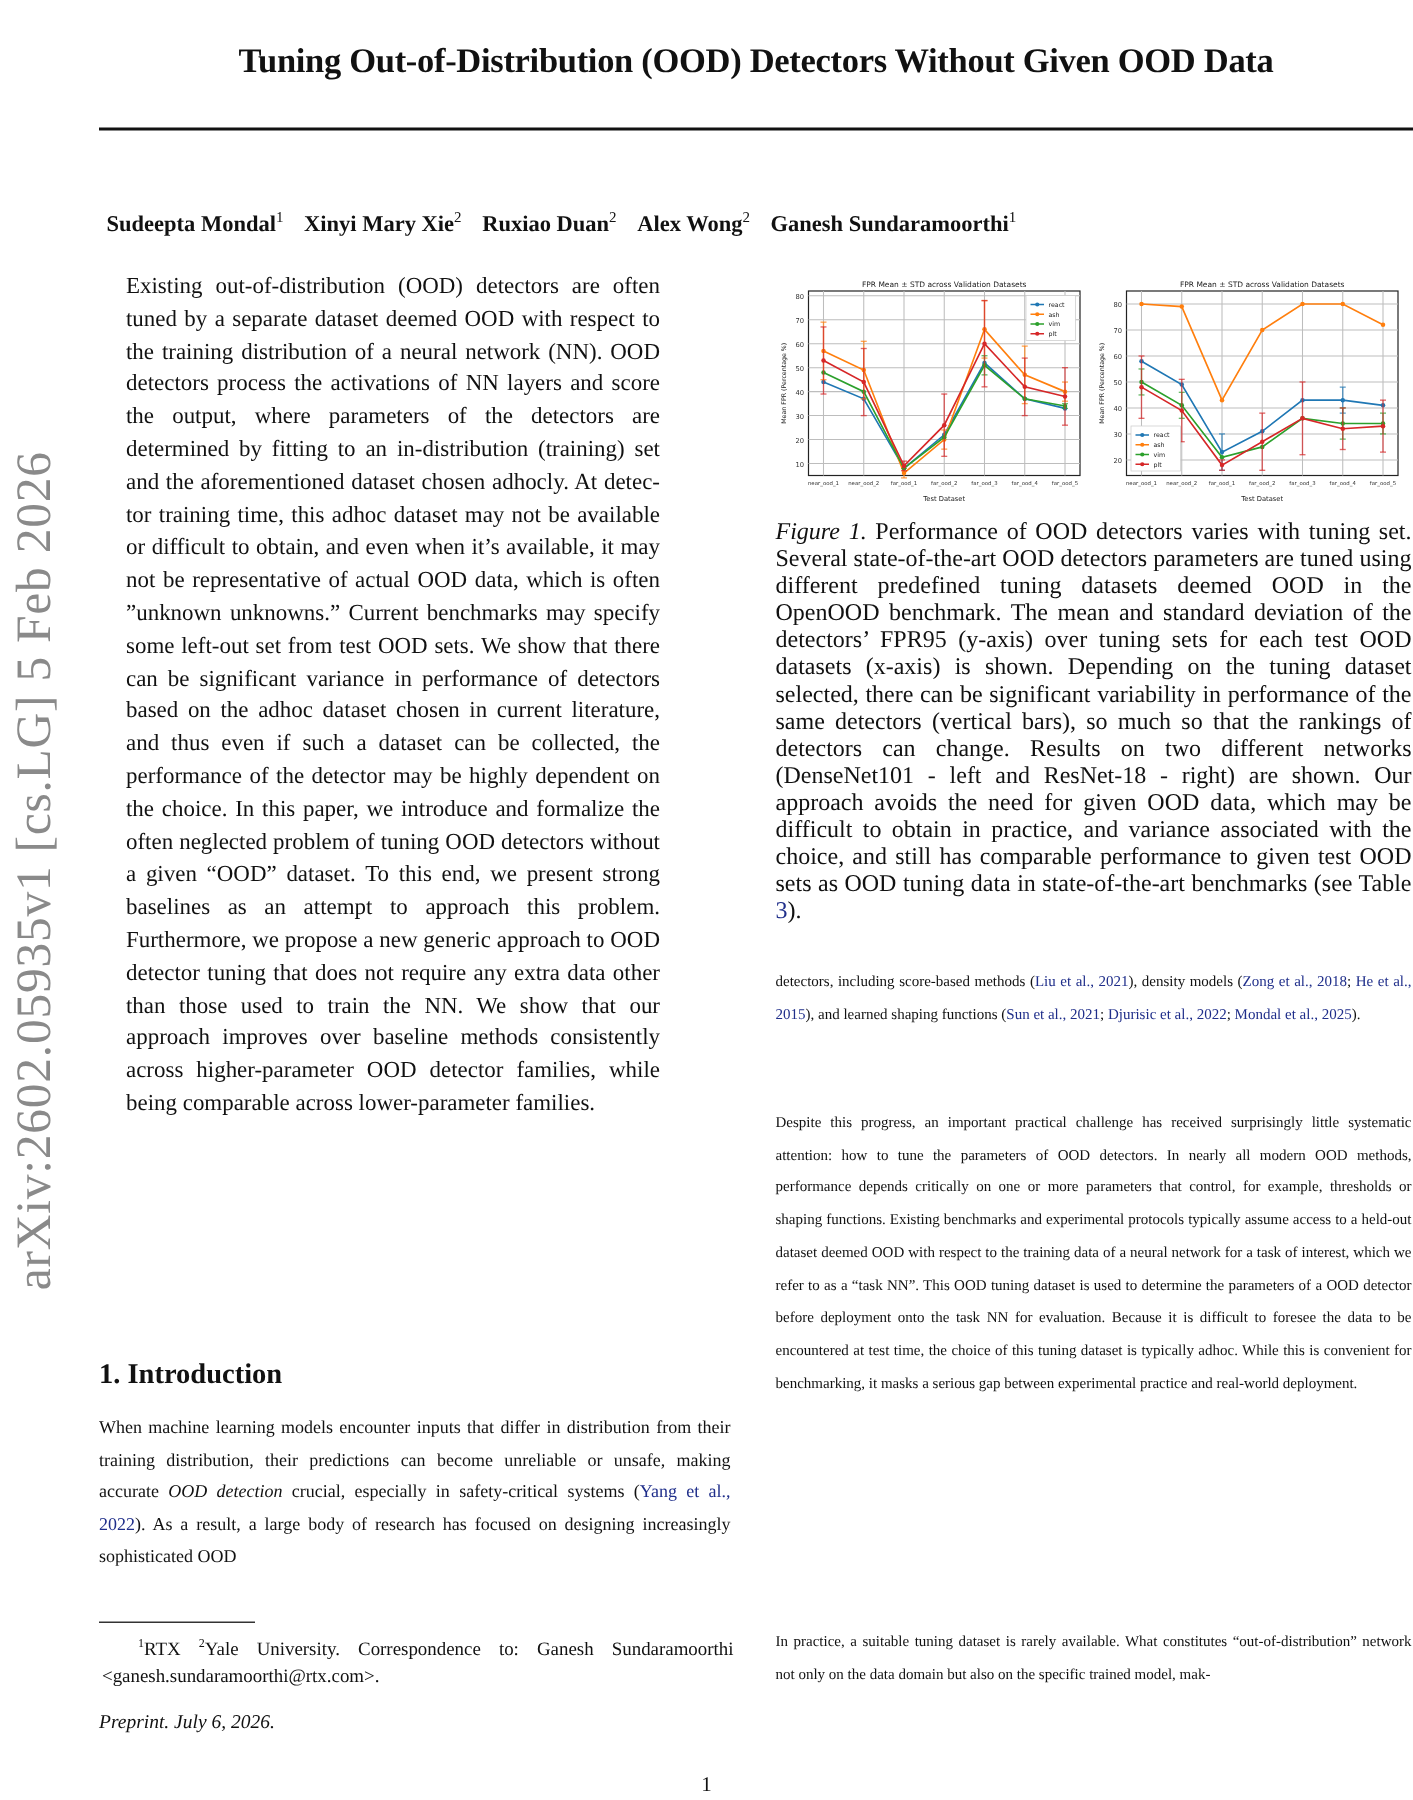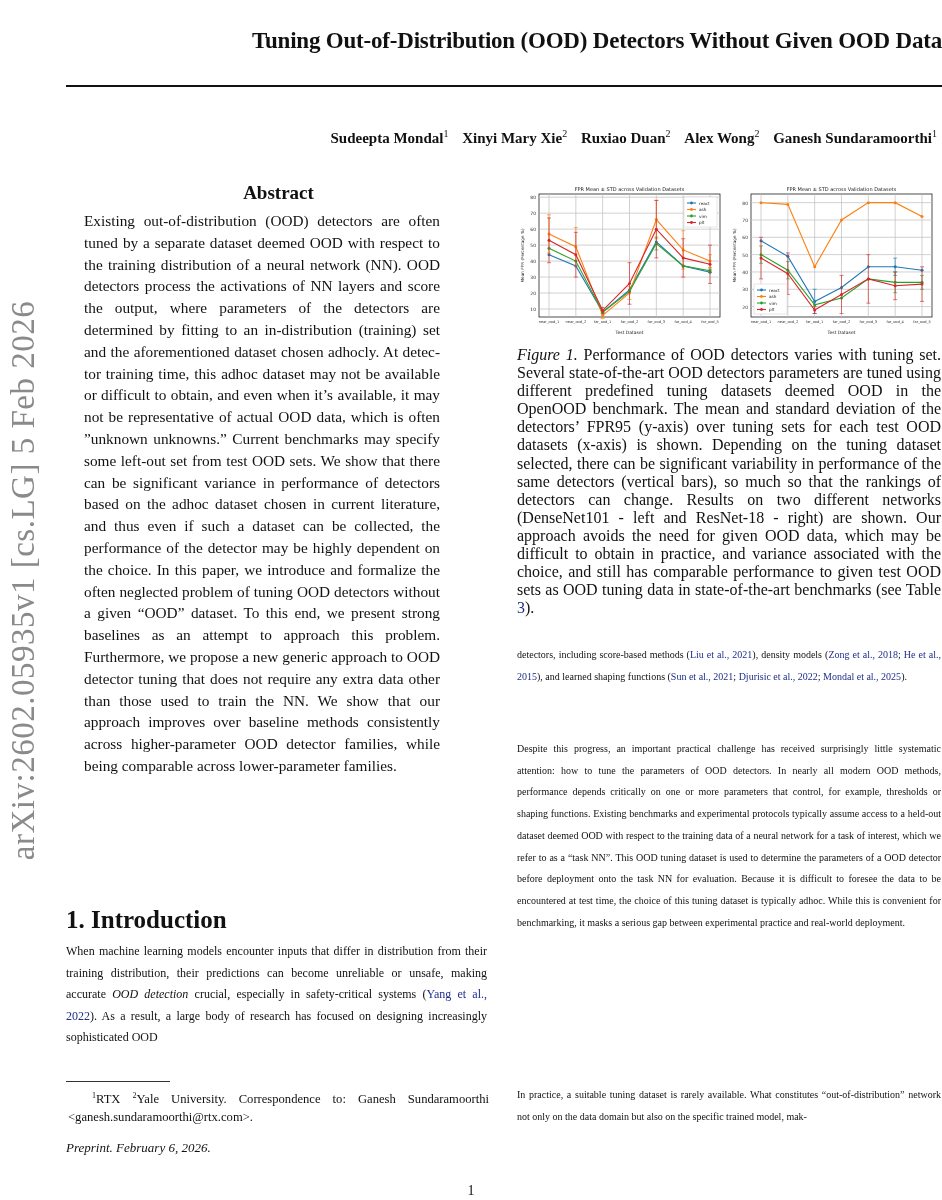--- a/index.html
+++ b/index.html
@@ -9,42 +9,42 @@
   }
   .arxiv-stamp {
     position: absolute; left: 2px; top: 272px; width: 44px; height: 616px;
     display: flex; align-items: center; justify-content: center;
   }
   .arxiv-stamp span {
     display: block; transform: rotate(-90deg); white-space: nowrap;
     font-size: 33px; color: #8a8a8a; letter-spacing: 0.5px;
   }
   .title {
-    position: absolute; left: 66px; top: 28px; width: 876px; text-align: right;
+    position: absolute; left: 66px; top: 28px; width: 876px; text-align: center;
     font-weight: bold; font-size: 23px; letter-spacing: -0.2px;
   }
   .rule-top {
     position: absolute; left: 66px; top: 85px; width: 876px; height: 2px; background: #111;
   }
   .authors {
-    position: absolute; left: 66px; top: 128px; width: 876px; text-align: right;
+    position: absolute; left: 66px; top: 140px; width: 876px; text-align: left;
     font-weight: bold; font-size: 15px;
   }
   .authors .author { margin: 0 5px; }
   .authors sup { font-weight: normal; font-size: 10px; }
   .col-left { position: absolute; left: 66px; top: 180px; width: 425px; }
   .abstract-heading {
     text-align: center; font-weight: bold; font-size: 19px; margin: 2px 0 6px 0;
   }
   .abstract-body {
     margin: 0 0 0 18px; width: 356px; font-size: 15.3px; line-height: 21.8px;
     text-align: justify; hyphens: manual;
   }
   .section-heading {
-    position: absolute; left: 66px; top: 906px; font-weight: bold; font-size: 25px;
+    position: absolute; left: 66px; top: 906px; font-weight: bold; font-size: 19px;
   }
   .intro-para {
     position: absolute; left: 66px; top: 941px; width: 421px;
     font-size: 12px; line-height: 21.6px; text-align: justify;
   }
   .cite { color: #1f2e8a; }
   .footnote-rule {
     position: absolute; left: 66px; top: 1081px; width: 104px; height: 1px; background: #333;
   }
   .footnote {
@@ -85,30 +85,29 @@
 
 <div class="authors">
   <span class="author"><span>Sudeepta Mondal</span><sup>1</sup></span>
   <span class="author"><span>Xinyi Mary Xie</span><sup>2</sup></span>
   <span class="author"><span>Ruxiao Duan</span><sup>2</sup></span>
   <span class="author"><span>Alex Wong</span><sup>2</sup></span>
   <span class="author"><span>Ganesh Sundaramoorthi</span><sup>1</sup></span>
 </div>
 
 <div class="col-left">
-  <div class="abstract-heading">Abstract</div>
   <div class="abstract-body">Existing out-of-distribution (OOD) detectors are often tuned by a separate dataset deemed OOD with respect to the training distribution of a neural network (NN). OOD detectors process the activa­tions of NN layers and score the output, where parameters of the detectors are determined by fit­ting to an in-distribution (training) set and the aforementioned dataset chosen adhocly. At detec­tor training time, this adhoc dataset may not be available or difficult to obtain, and even when it’s available, it may not be representative of actual OOD data, which is often ”unknown unknowns.” Current benchmarks may specify some left-out set from test OOD sets. We show that there can be significant variance in performance of detec­tors based on the adhoc dataset chosen in current literature, and thus even if such a dataset can be collected, the performance of the detector may be highly dependent on the choice. In this paper, we introduce and formalize the often neglected problem of tuning OOD detectors without a given “OOD” dataset. To this end, we present strong baselines as an attempt to approach this problem. Furthermore, we propose a new generic approach to OOD detector tuning that does not require any extra data other than those used to train the NN. We show that our approach improves over base­line methods consistently across higher-parameter OOD detector families, while being comparable across lower-parameter families.</div>
 </div>
 
 <div class="section-heading">1. Introduction</div>
 <div class="intro-para"><span>When machine learning models encounter inputs that differ in distribution from their training distribution, their predic­tions can become unreliable or unsafe, making accurate </span><em>OOD detection</em><span> crucial, especially in safety-critical systems (</span><a class="cite">Yang et al., 2022</a><span>). As a result, a large body of research has focused on designing increasingly sophisticated OOD</span></div>
 
 <div class="footnote-rule"></div>
 <div class="footnote"><span class="indent"></span><sup>1</sup><span>RTX </span><sup>2</sup><span>Yale University.  Correspondence to: Ganesh Sun­daramoorthi &lt;ganesh.sundaramoorthi@rtx.com&gt;.</span></div>
-<div class="preprint">Preprint. February 6, 2026.</div>
+<div class="preprint">Preprint. July 6, 2026.</div>
 <div class="page-number">1</div>
 
 <div class="figure-row">
   <div class="chart" style="left:0">
     <svg id="chart0" width="210" height="155">
         <rect x="22" y="12" width="181" height="123" fill="#fff" stroke="#222" stroke-width="0.8"></rect>
         <line x1="32" y1="12" x2="32" y2="135" stroke="#bdbdbd" stroke-width="0.7"></line>
         <line x1="58.83333333333333" y1="12" x2="58.83333333333333" y2="135" stroke="#bdbdbd" stroke-width="0.7"></line>
         <line x1="85.66666666666666" y1="12" x2="85.66666666666666" y2="135" stroke="#bdbdbd" stroke-width="0.7"></line>
         <line x1="112.5" y1="12" x2="112.5" y2="135" stroke="#bdbdbd" stroke-width="0.7"></line>

